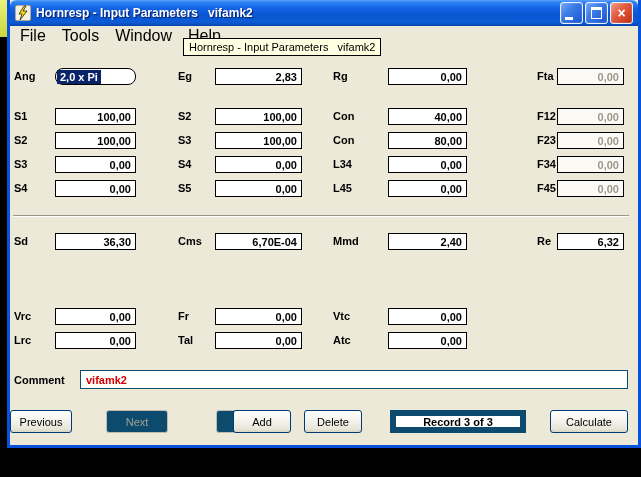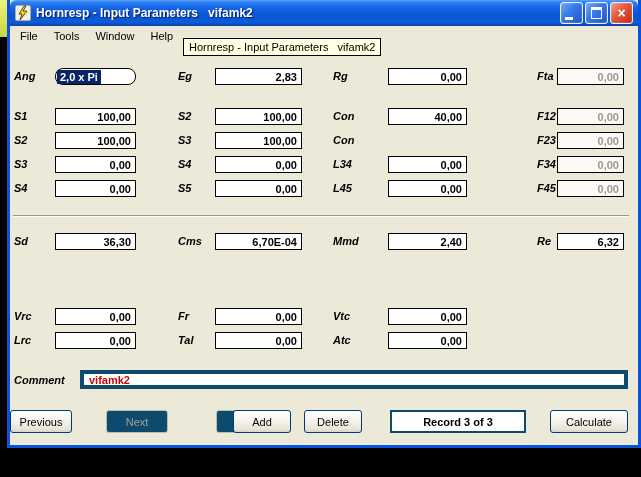--- a/index.html
+++ b/index.html
@@ -23,53 +23,53 @@
   .cbtn{width:21px;height:20px;border-radius:3px;border:1px solid #E8F0FC;
     display:inline-flex;align-items:center;justify-content:center;position:relative;
     box-shadow:inset 0 0 1px #fff;cursor:default;}
   .cbtn.min,.cbtn.max{background:linear-gradient(135deg,#7AA8F5 0%,#3C7CE8 40%,#1C55CC 100%);}
   .cbtn.close{background:linear-gradient(135deg,#F0A08A 0%,#E35E43 40%,#C22B10 100%);}
   .glyph-min{position:absolute;left:4px;bottom:3px;width:8px;height:3px;background:#fff;}
   .glyph-max{width:9px;height:8px;border:1px solid #fff;border-top:3px solid #fff;display:inline-block;}
   .glyph-close{color:#fff;font-weight:bold;font-size:14px;line-height:14px;}
   
   .menubar{height:19px;background:#ECE9D8;display:flex;align-items:center;padding-left:2px;}
-  .menu-item{font-size:11px;color:#000;padding:2px 8px;cursor:default;}
+  .menu-item{font-size:16px;color:#000;padding:2px 8px;cursor:default;}
   
   .tooltip{position:absolute;left:173px;top:38px;z-index:20;
     background:#FFFFE1;border:1px solid #000;color:#000;
     font-size:11px;padding:2px 5px;white-space:pre;}
   
   .client{position:relative;height:418px;}
   .row{position:absolute;left:0;width:100%;height:18px;}
-  .lbl{position:absolute;top:2px;font-size:11px;font-weight:bold;color:#000;white-space:nowrap;font-style:italic;}
+  .lbl{position:absolute;top:2px;font-size:11px;font-weight:bold;color:#000;white-space:nowrap;}
   .lbl.red{color:#E00000;}
   .box{position:absolute;top:0;height:17px;background:#fff;border:1px solid #000;
     box-sizing:border-box;font-size:11px;font-weight:bold;color:#000;
     display:flex;align-items:center;justify-content:flex-end;padding:0 4px;white-space:pre;}
   .box.dis{color:#9B988C;background:#FBFAF4;}
   .box.selbox{justify-content:flex-start;padding:0 1px;border-radius:8px;}
   .sel{background:#0A246A;color:#fff;padding:1px 3px;font-weight:bold;}
   .l1{left:4px;}  .b1{left:45px;width:81px;}
   .l2{left:168px;} .b2{left:205px;width:87px;}
   .l3{left:323px;} .b3{left:378px;width:79px;}
   .l4{left:527px;} .b4{left:547px;width:67px;}
   .divider{position:absolute;left:3px;width:616px;height:0;
     border-top:1px solid #9A9789;border-bottom:1px solid #FFF;}
   .comment-box{position:absolute;left:70px;top:0;width:548px;height:19px;
-    background:#fff;border:4px solid #0c4a6e;box-sizing:border-box;
+    background:#fff;border:1px solid #0c4a6e;box-sizing:border-box;
     display:flex;align-items:center;justify-content:flex-start;
     font-size:11px;font-weight:bold;color:#D40000;padding:0 5px;}
   
   .btn{position:absolute;top:0;height:23px;border:1px solid #003C74;border-radius:3px;
     background:linear-gradient(180deg,#FFFFFF 0%,#F4F3EC 45%,#E8E6D8 85%,#D8D5C4 100%);
     font-size:11px;color:#000;display:flex;align-items:center;justify-content:center;
     box-sizing:border-box;cursor:default;}
   .btn.disabled{border-color:#C0BCAC;background:#0c4a6e;color:#A5A291;margin-left:32px;}
-  .record{position:absolute;top:0;height:23px;background:#fff;border:2px solid #0c4a6e;
+  .record{position:absolute;top:0;height:23px;background:#fff;border:6px solid #0c4a6e;
     box-sizing:border-box;font-size:11px;font-weight:bold;color:#000;
     display:flex;align-items:center;justify-content:center;}
 </style>
 </head>
 <body>
 
 <div class="desktop-sliver"></div>
 
 <div class="win">
 
@@ -126,20 +126,21 @@
       <span class="lbl l4">F12</span>
       <div class="box b4 dis">0,00</div>
     </div>
 
     <div class="row" style="top:87px">
       <span class="lbl l1">S2</span>
       <div class="box b1">100,00</div>
       <span class="lbl l2">S3</span>
       <div class="box b2">100,00</div>
       <span class="lbl l3">Con</span>
+      <div class="box b3">80,00</div>
       <span class="lbl l4">F23</span>
       <div class="box b4 dis">0,00</div>
     </div>
 
     <div class="row" style="top:111px">
       <span class="lbl l1">S3</span>
       <div class="box b1">0,00</div>
       <span class="lbl l2">S4</span>
       <div class="box b2">0,00</div>
       <span class="lbl l3">L34</span>

